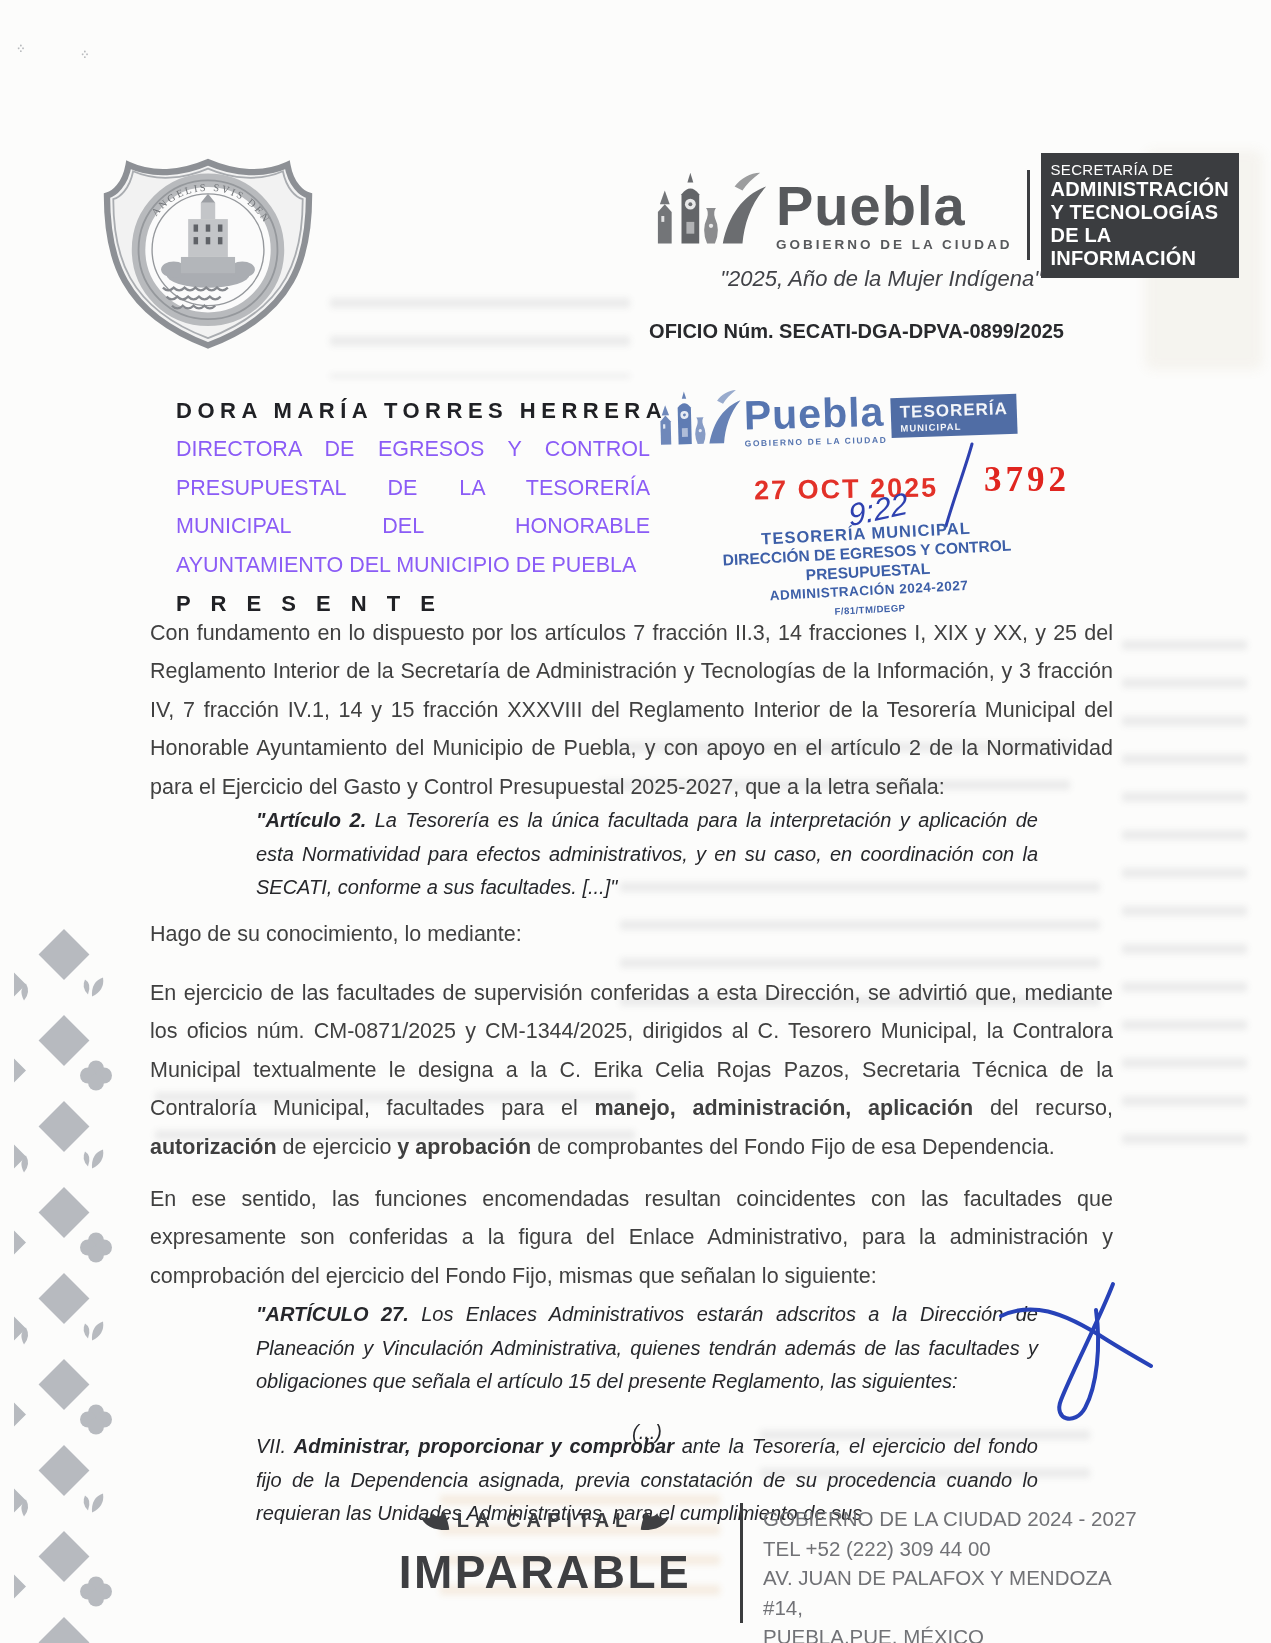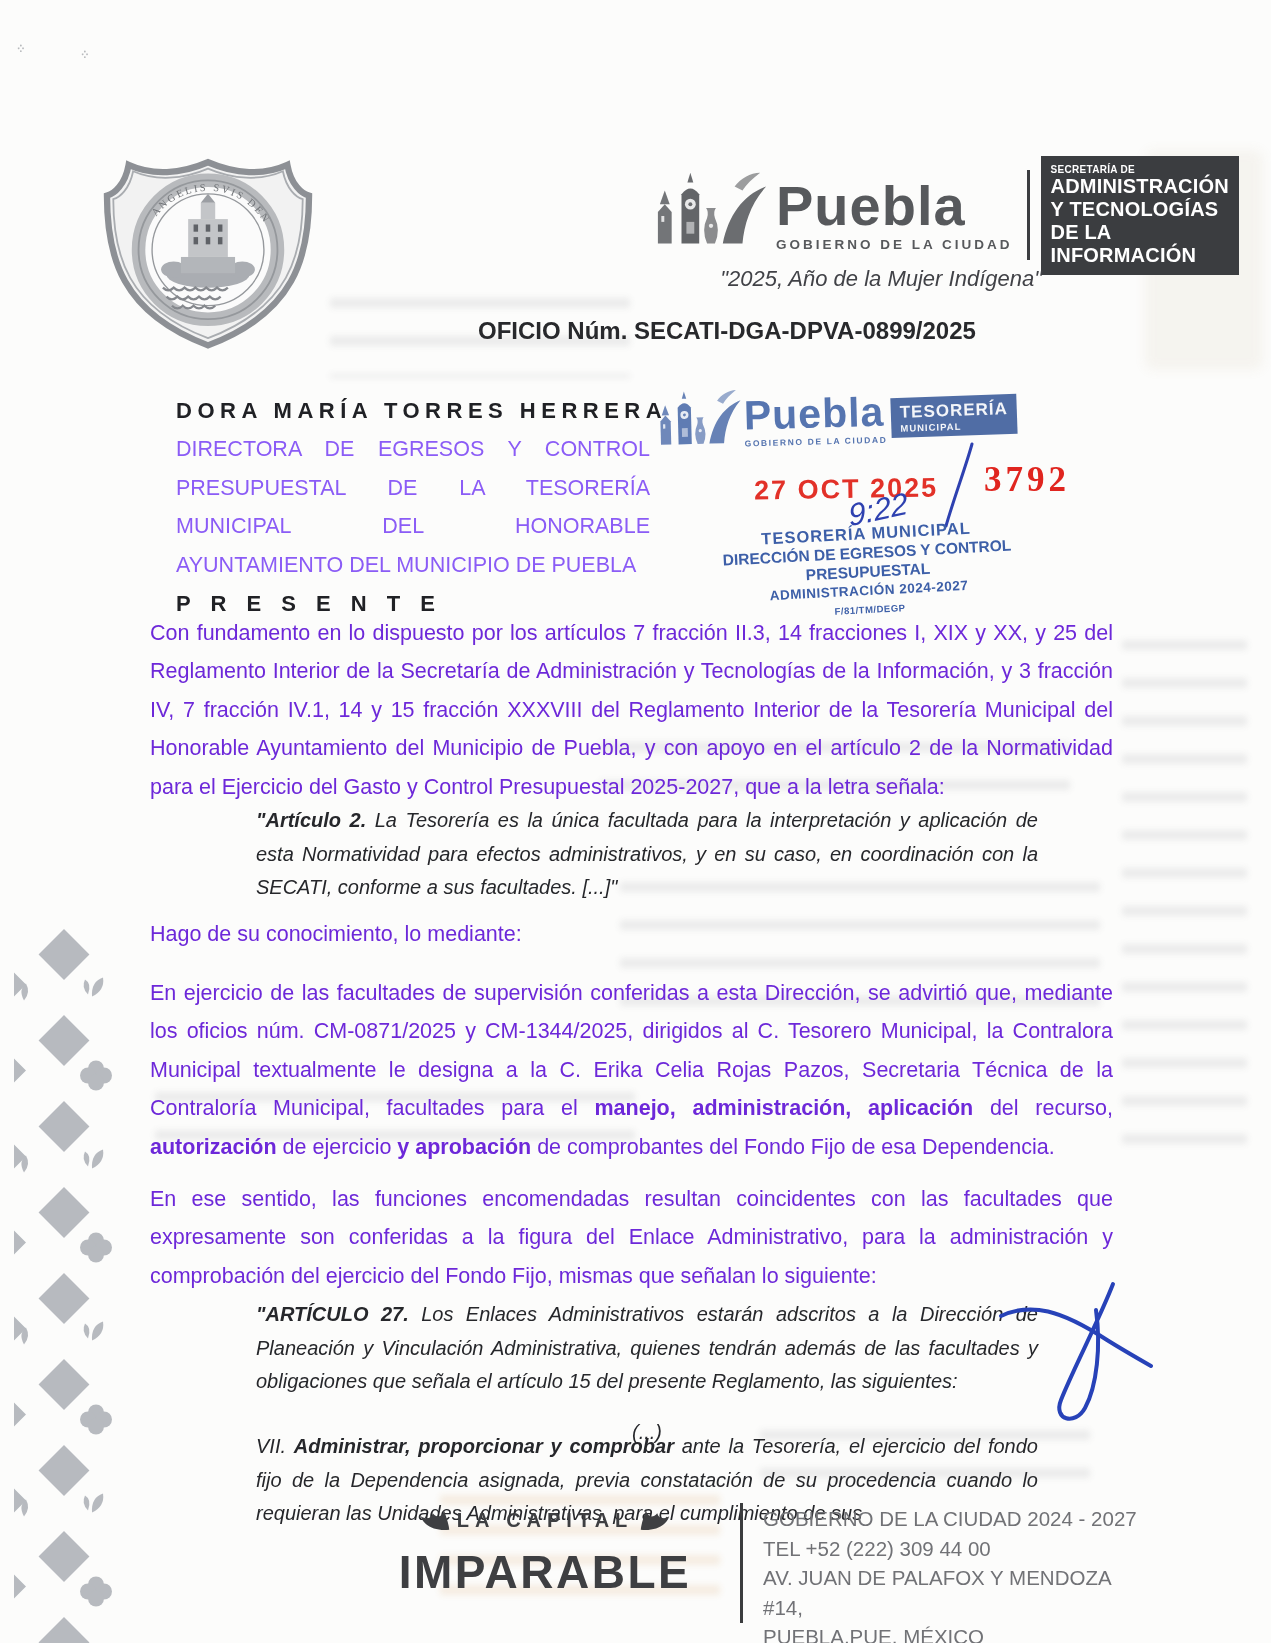--- a/index.html
+++ b/index.html
@@ -14,25 +14,25 @@
   
   .crest{position:absolute;left:88px;top:146px;width:240px;height:212px;}
   
   .brand{position:absolute;left:652px;top:156px;height:118px;display:flex;align-items:center;}
   .brand-icon{width:118px;height:96px;color:#5b5d60;flex:0 0 auto;}
   .brand-text{margin-left:6px;}
   .wordmark{font-weight:bold;font-size:56px;line-height:1;color:#57595c;letter-spacing:1px;}
   .brand-tagline{font-size:13.5px;font-weight:bold;letter-spacing:3px;color:#57595c;margin-top:3px;}
   .brand-divider{width:3px;height:90px;background:#3c3e41;margin:0 11px 0 14px;}
   .secat-box{background:#3b3d40;color:#fff;padding:8px 10px;width:198px;}
-  .secat-box .l1{font-size:10px;font-weight:bold;letter-spacing:.3px;}
+  .secat-box .l1{font-size:15px;font-weight:normal;letter-spacing:.3px;}
   .secat-box .l2,.secat-box .l3{font-size:20px;font-weight:bold;letter-spacing:.2px;}
   
   .motto{position:absolute;left:560px;top:266px;width:482px;text-align:right;font-style:italic;font-size:22px;color:#414247;}
-  .ref{position:absolute;left:478px;top:316px;width:586px;text-align:left;font-size:24px;color:#28292c;line-height:30px;}
+  .ref{position:absolute;left:478px;top:316px;width:586px;text-align:right;font-size:20px;color:#28292c;line-height:30px;}
   .ref .oficio{font-weight:bold;}
   .ref b{font-weight:bold;}
   
   .addressee{position:absolute;left:176px;top:398px;width:474px;}
   .addr-name{font-size:22px;font-weight:bold;letter-spacing:5.5px;white-space:nowrap;color:#202125;}
   .addr-title{font-size:21.5px;line-height:38.5px;text-align:justify;color:#8b5cf6;margin-top:6px;}
   .addr-presente{font-size:22px;font-weight:bold;letter-spacing:7px;line-height:40px;color:#202125;}
   
   .stamp{position:absolute;left:650px;top:384px;width:470px;height:240px;}
   .stamp-brand{position:absolute;left:6px;top:0;display:flex;align-items:center;transform:rotate(-1.5deg);opacity:.93;}
@@ -50,21 +50,21 @@
   .stamp-folio{position:absolute;left:334px;top:76px;font-family:"Liberation Serif",serif;font-weight:bold;
     font-size:35px;letter-spacing:4px;color:var(--folio_red,#e0251f);}
   .stamp-dept{position:absolute;left:28px;top:140px;width:380px;text-align:center;font-weight:bold;
     color:var(--stamp_blue,#3d5fa8);transform:rotate(-3deg);line-height:19px;}
   .stamp-dept .d1{font-size:16.5px;letter-spacing:1px;}
   .stamp-dept .d2{font-size:15.5px;}
   .stamp-dept .d3{font-size:15.5px;}
   .stamp-dept .d4{font-size:13.5px;letter-spacing:.5px;}
   .stamp-dept .d5{font-size:9.5px;letter-spacing:.5px;}
   
-  .para{position:absolute;font-size:21.5px;line-height:38.5px;text-align:justify;color:#6d28d9;width:963px;left:150px;}
+  .para{position:absolute;font-size:21.5px;line-height:38.5px;text-align:justify;color:#404040;width:963px;left:150px;}
   .quote{position:absolute;font-size:20px;line-height:33.5px;text-align:justify;color:#26272b;width:782px;left:256px;}
   .p1{top:592px;} .q1{top:784px;} .p2{top:893px;width:auto;text-align:left;} .p3{top:952px;}
   .p4{top:1158px;} .q2{top:1278px;} .qe{top:1396px;text-align:center;} .q3{top:1410px;}
   
   .signature{position:absolute;left:995px;top:1276px;width:168px;height:158px;}
   
   .footer-left{position:absolute;left:393px;top:1508px;width:304px;text-align:center;color:#3e3f42;}
   .fl-row{display:flex;align-items:center;justify-content:center;gap:7px;}
   .slogan1{font-size:20px;font-weight:bold;letter-spacing:6px;white-space:nowrap;}
   .slogan2{font-size:46px;font-weight:bold;letter-spacing:2.5px;margin-top:13px;}

